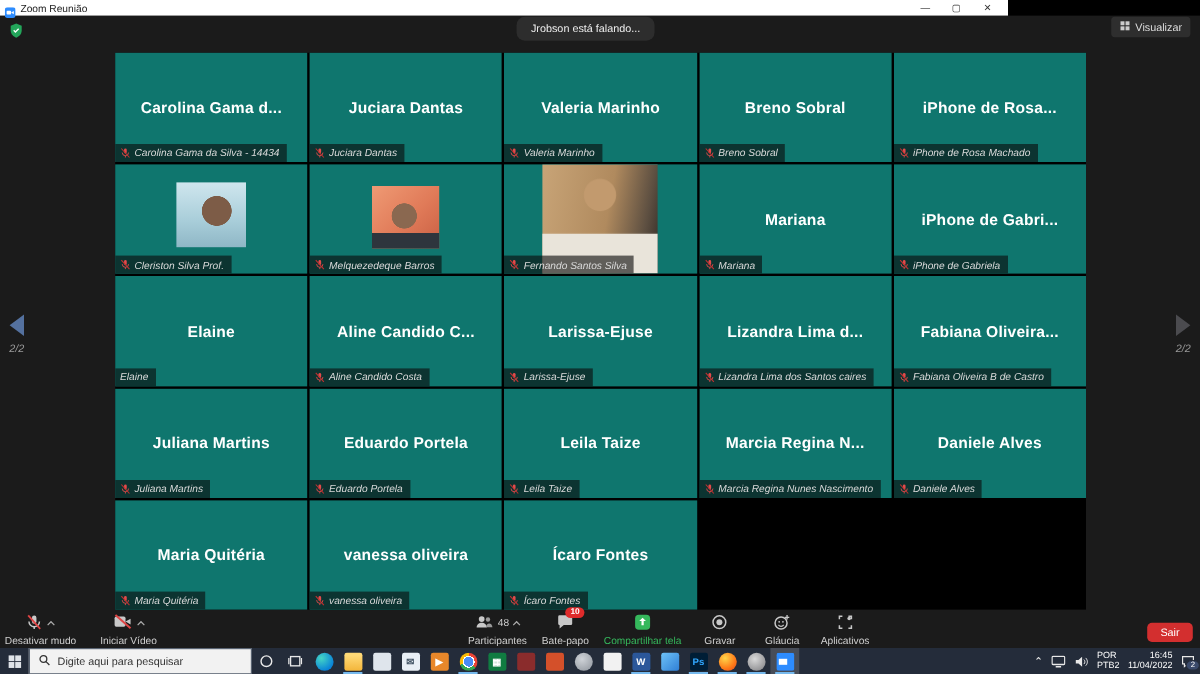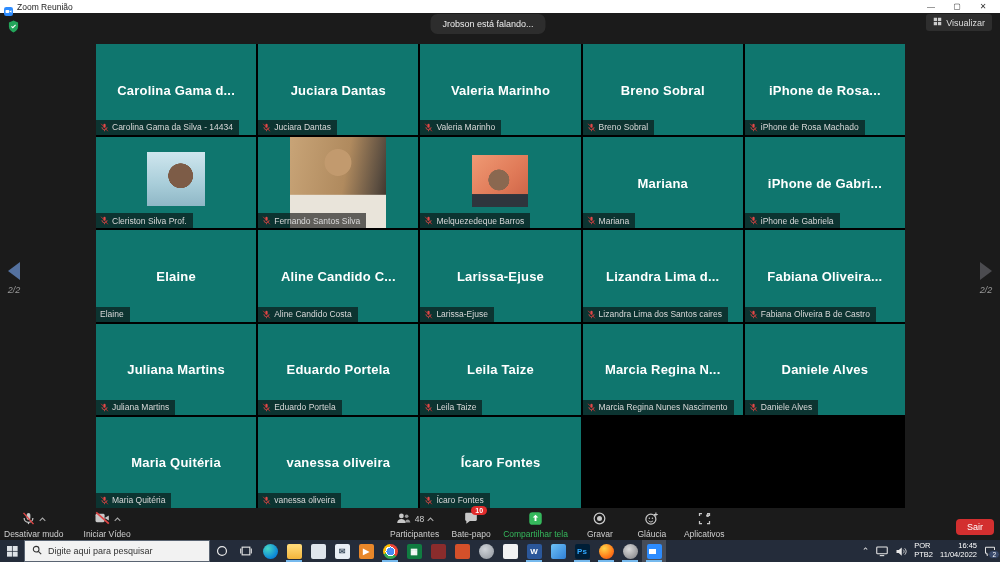--- a/index.html
+++ b/index.html
@@ -1,20 +1,20 @@
 <!DOCTYPE html>
 <html><head>
 <meta charset="utf-8">
 <style>
   * { margin:0; padding:0; box-sizing:border-box; }
   html,body { width:1000px; height:562px; overflow:hidden; background:#000;
     font-family:"Liberation Sans", sans-serif; }
 
   
-  .titlebar { position:absolute; top:0; left:0; width:1000px; height:13px;
+  .titlebar { position:absolute; top:0; left:0; width:840px; height:13px;
     background:#ffffff; display:flex; align-items:center; padding:0 4px; z-index:30; }
   .titlebar .tlogo { width:9px; height:9px; margin-right:4px; flex:0 0 auto; }
   .titlebar .ttext { font-size:8.5px; color:#222; }
   .wincontrols { margin-left:auto; display:flex; gap:0; }
   .wbtn { width:26px; height:13px; display:flex; align-items:center; justify-content:center;
     font-size:8px; color:#333; cursor:default; }
 
   
   .stage { position:absolute; top:13px; left:0; width:1000px; height:527px; background:#1b1b1b; }
 
@@ -29,21 +29,21 @@
   
   .grid { position:absolute; top:44px; left:96px; width:809px; height:464px;
     display:grid; grid-template-columns:repeat(5,1fr); grid-template-rows:repeat(5,1fr);
     gap:2px; background:#000; }
   .tile { position:relative; background:#0f766e; overflow:hidden; }
   .pname { position:absolute; top:50%; left:0; width:100%; transform:translateY(-50%);
     text-align:center; color:#fff; font-size:13px; font-weight:600; letter-spacing:.2px;
     white-space:nowrap; overflow:hidden; }
   .plabel { position:absolute; left:0; bottom:0; max-width:96%; background:rgba(12,12,12,.62);
     color:#d9d9d9; font-size:8.5px; line-height:1; padding:3px 6px 3px 4px;
-    display:flex; align-items:center; gap:3px; white-space:nowrap; overflow:hidden; }
+    display:flex; align-items:center; gap:3px; white-space:nowrap; overflow:hidden;font-style:italic; }
   .micmuted { display:inline-flex; flex:0 0 auto; }
 
   .video { position:absolute; }
   .v-glaucia { inset:0;
     background:
       radial-gradient(circle at 51% 40%, #c49478 0 14%, rgba(196,148,120,0) 15%),
       radial-gradient(ellipse 26% 40% at 51% 54%, #342b27 0 58%, rgba(52,43,39,0) 60%),
       linear-gradient(110deg,#d8d5d1 0%,#a09e9e 38%,#57575b 72%,#2f2f33 100%); }
   .v-cleriston { width:58px; height:54px; left:50%; top:46%; transform:translate(-50%,-50%);
     background:
@@ -232,45 +232,45 @@
             <rect x="4.5" y="1" width="3" height="5.5" rx="1.5" fill="#e14b4b"></rect>
             <path d="M2.5 5.5a3.5 3.5 0 0 0 7 0" stroke="#e14b4b" fill="none" stroke-width="1"></path>
             <line x1="6" y1="9" x2="6" y2="11" stroke="#e14b4b" stroke-width="1"></line>
             <line x1="1.5" y1="1" x2="10.5" y2="11" stroke="#c23030" stroke-width="1.2"></line>
           </svg>
         </span>
         <span>Cleriston Silva Prof.</span>
       </div>
     </div>
     <div class="tile">
+      <div class="video v-melque"></div>
+      <div class="plabel">
+        <span class="micmuted">
+          <svg width="9" height="9" viewBox="0 0 12 12">
+            <rect x="4.5" y="1" width="3" height="5.5" rx="1.5" fill="#e14b4b"></rect>
+            <path d="M2.5 5.5a3.5 3.5 0 0 0 7 0" stroke="#e14b4b" fill="none" stroke-width="1"></path>
+            <line x1="6" y1="9" x2="6" y2="11" stroke="#e14b4b" stroke-width="1"></line>
+            <line x1="1.5" y1="1" x2="10.5" y2="11" stroke="#c23030" stroke-width="1.2"></line>
+          </svg>
+        </span>
+        <span>Melquezedeque Barros</span>
+      </div>
+    </div>
+    <div class="tile">
       <div class="video v-fernando"></div>
       <div class="plabel">
         <span class="micmuted">
           <svg width="9" height="9" viewBox="0 0 12 12">
             <rect x="4.5" y="1" width="3" height="5.5" rx="1.5" fill="#e14b4b"></rect>
             <path d="M2.5 5.5a3.5 3.5 0 0 0 7 0" stroke="#e14b4b" fill="none" stroke-width="1"></path>
             <line x1="6" y1="9" x2="6" y2="11" stroke="#e14b4b" stroke-width="1"></line>
             <line x1="1.5" y1="1" x2="10.5" y2="11" stroke="#c23030" stroke-width="1.2"></line>
           </svg>
         </span>
         <span>Fernando Santos Silva</span>
-      </div>
-    </div>
-    <div class="tile">
-      <div class="video v-melque"></div>
-      <div class="plabel">
-        <span class="micmuted">
-          <svg width="9" height="9" viewBox="0 0 12 12">
-            <rect x="4.5" y="1" width="3" height="5.5" rx="1.5" fill="#e14b4b"></rect>
-            <path d="M2.5 5.5a3.5 3.5 0 0 0 7 0" stroke="#e14b4b" fill="none" stroke-width="1"></path>
-            <line x1="6" y1="9" x2="6" y2="11" stroke="#e14b4b" stroke-width="1"></line>
-            <line x1="1.5" y1="1" x2="10.5" y2="11" stroke="#c23030" stroke-width="1.2"></line>
-          </svg>
-        </span>
-        <span>Melquezedeque Barros</span>
       </div>
     </div>
     <div class="tile">
       <div class="pname">Mariana</div>
       <div class="plabel">
         <span class="micmuted">
           <svg width="9" height="9" viewBox="0 0 12 12">
             <rect x="4.5" y="1" width="3" height="5.5" rx="1.5" fill="#e14b4b"></rect>
             <path d="M2.5 5.5a3.5 3.5 0 0 0 7 0" stroke="#e14b4b" fill="none" stroke-width="1"></path>
             <line x1="6" y1="9" x2="6" y2="11" stroke="#e14b4b" stroke-width="1"></line>

